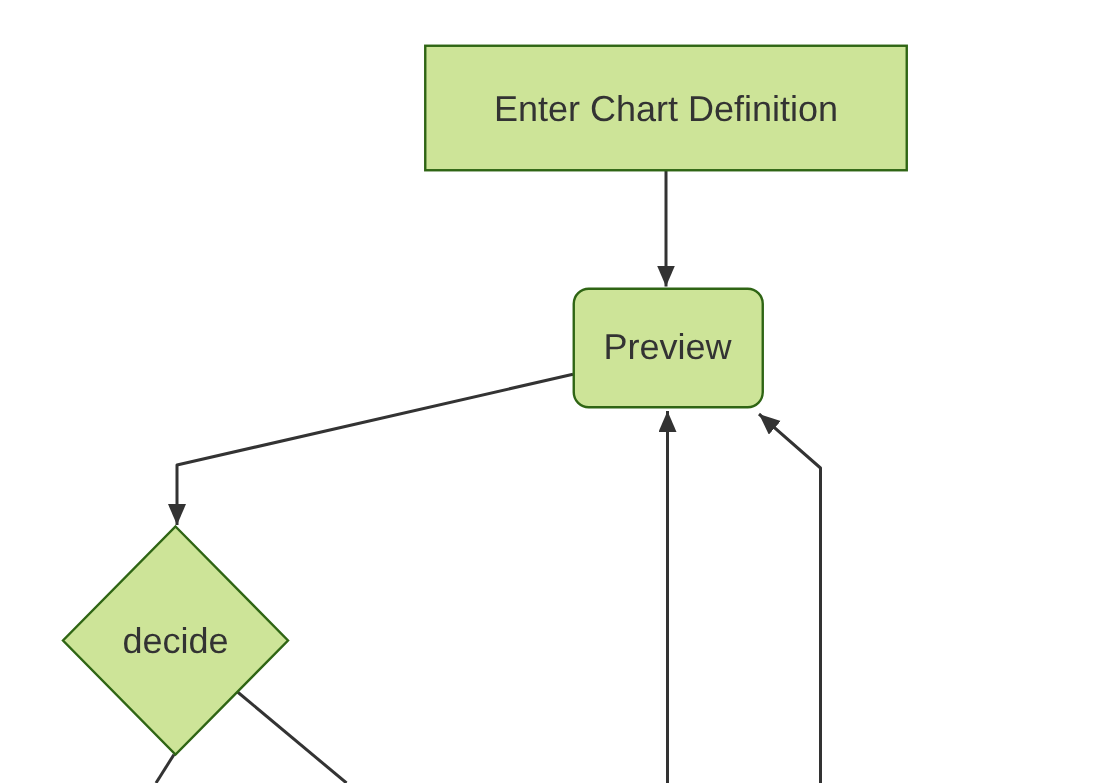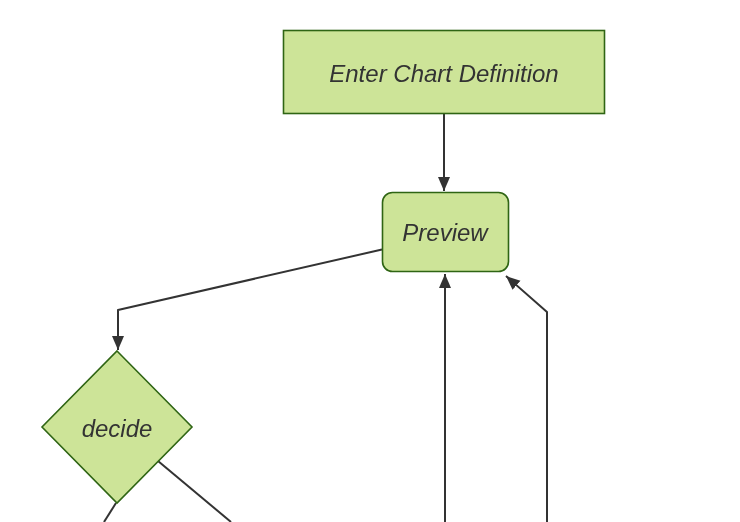--- a/index.html
+++ b/index.html
@@ -7,21 +7,20 @@
     padding: 0;
     background: #ffffff;
   }
   .stage {
     position: relative;
     width: 740px;
     height: 522px;
     background: #ffffff;
     overflow: hidden;
     font-family: "Liberation Sans", sans-serif;
-    font-style: italic;
   }
   svg {
     display: block;
   }
   .node-shape {
     stroke-width: 1.6px;
   }
   .edge-path {
     fill: none;
     stroke-width: 2px;

